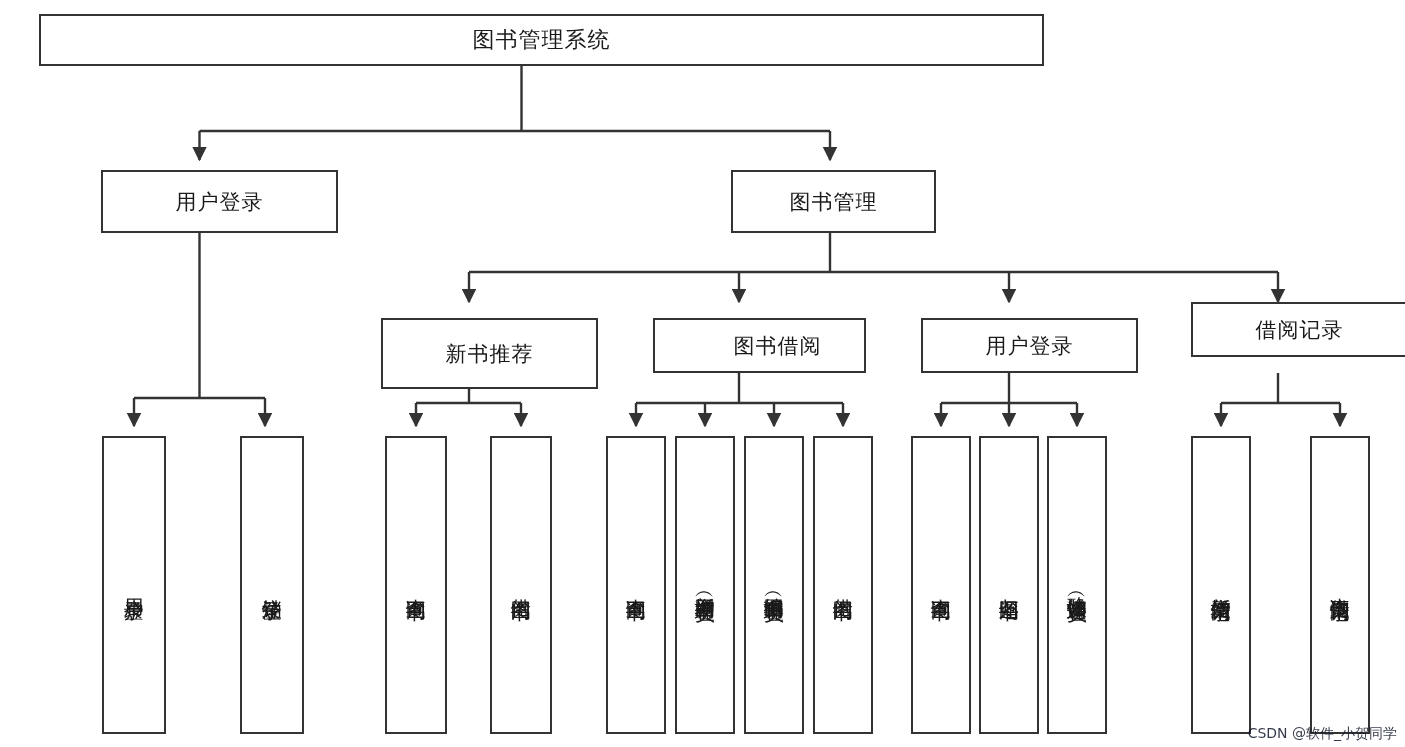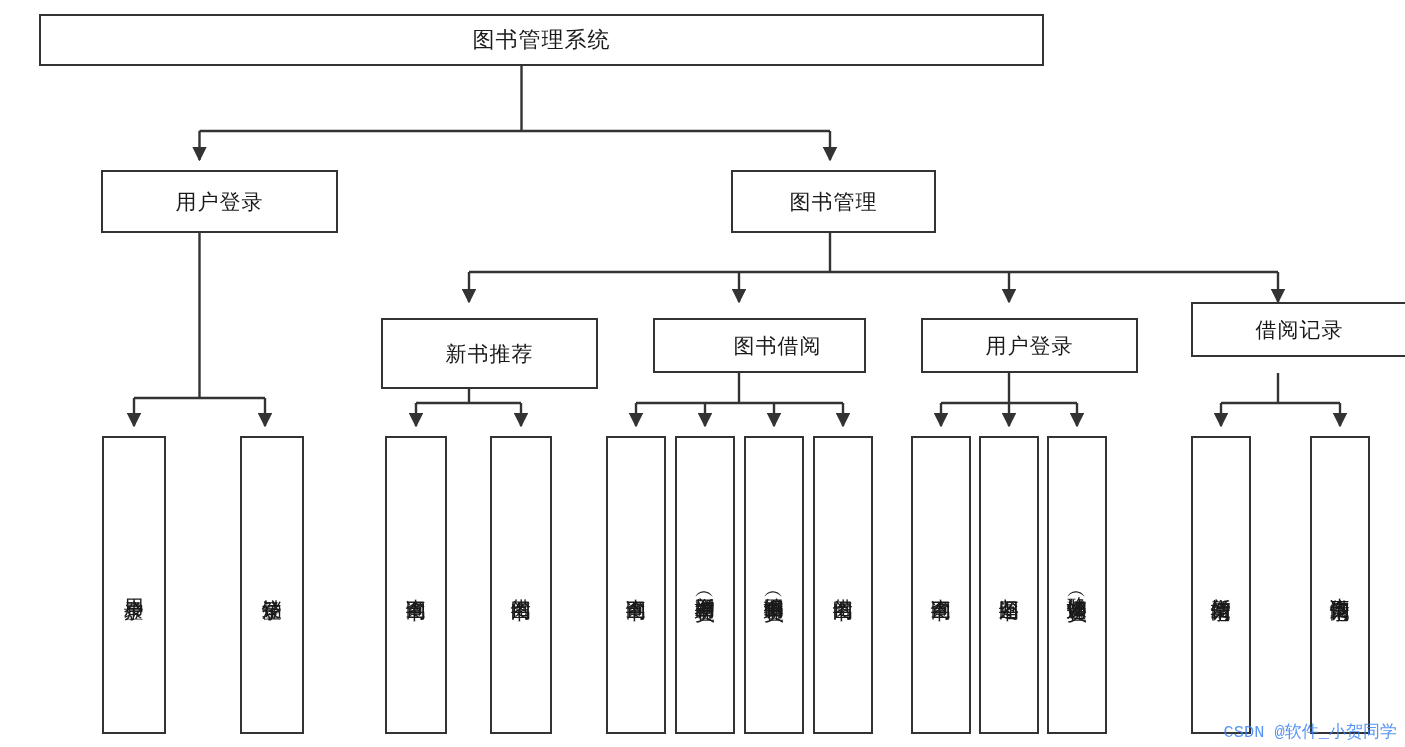--- a/index.html
+++ b/index.html
@@ -61,25 +61,24 @@
     stroke-width: 2.4;
     fill: none;
   }
   .arrowhead {
     fill: #333333;
   }
   #watermark {
     position: absolute;
     right: 8px;
     bottom: 4px;
-    font-size: 17px;
-    color: #3b82f6;
+    font-size: 14px;
+    color: #0f172a;
     opacity: 0.85;
     white-space: nowrap;
-    font-family: Liberation Mono, monospace;
   }
 </style>
 </head>
 <body>
 
 <div id="canvas">
 
   <svg class="wires" viewBox="0 0 1405 747">
     <defs>
       <marker id="ah" viewBox="0 0 10 10" refX="9" refY="5" markerWidth="6" markerHeight="6" orient="auto-start-reverse">

